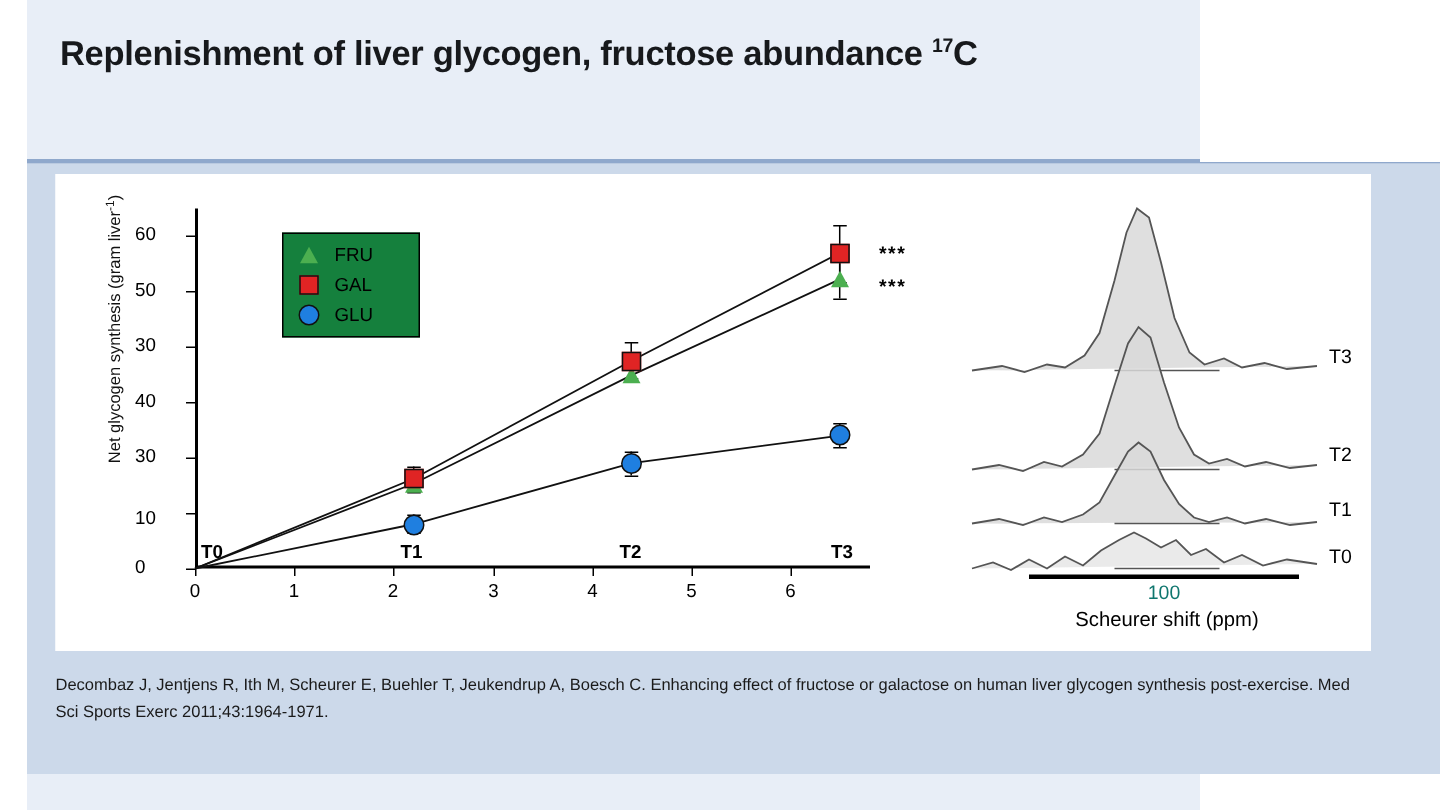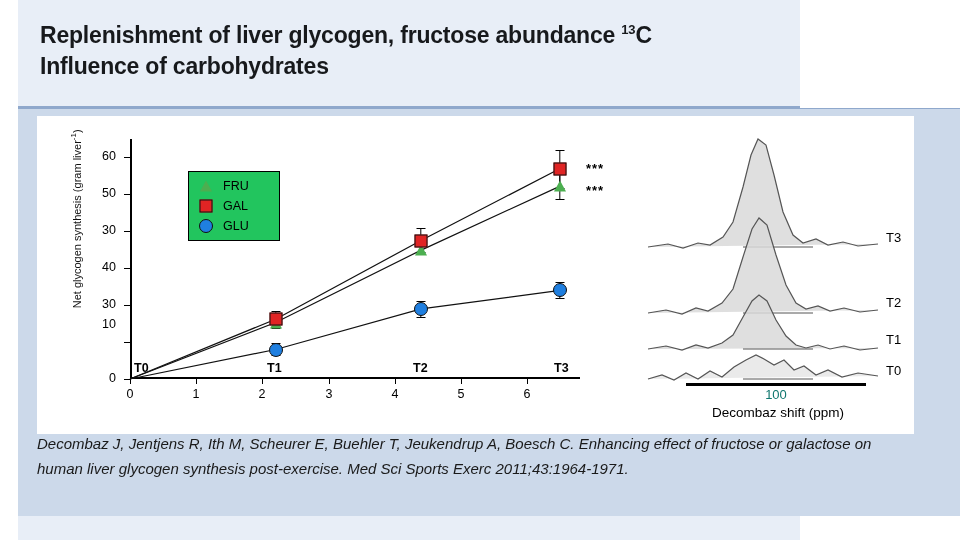--- a/index.html
+++ b/index.html
@@ -50,22 +50,22 @@
     position:absolute;left:800px;top:0;width:160px;height:108px;
     background:#ffffff;
   }
   
   .card{
     position:absolute;left:37px;top:116px;width:875px;height:316px;
     background:#ffffff;border:1px solid #ffffff;
   }
   
   .citation{
-    position:absolute;left:37px;top:432px;width:880px;
-    font-size:15px;font-style:italic;color:#1a1a1a;line-height:1.65;
+    position:absolute;left:37px;top:448px;width:880px;
+    font-size:11px;color:#1a1a1a;line-height:1.65;
   }
   
   .chart{
     position:absolute;left:0px;top:0px;width:600px;height:316px;
   }
   .ylabel{
     position:absolute;left:-62px;top:95px;width:200px;
     transform:rotate(-90deg);transform-origin:center;
     font-size:11px;color:#111;text-align:center;
   }
@@ -73,21 +73,21 @@
   .axis-y{
     position:absolute;left:92px;top:22px;width:1.5px;height:240px;background:#000;
   }
   .axis-x{
     position:absolute;left:92px;top:260px;width:450px;height:1.5px;background:#000;
   }
   .ytick{
     position:absolute;width:6px;height:1px;background:#000;left:86px;
   }
   .ytick-lab{
-    position:absolute;right:0;width:26px;text-align:right;font-size:12.5px;color:#000;
+    position:absolute;right:0;width:26px;text-align:left;font-size:12.5px;color:#000;
   }
   .xtick{
     position:absolute;top:261px;width:1px;height:6px;background:#000;
   }
   .xtick-lab{
     position:absolute;top:270px;width:24px;margin-left:-12px;text-align:center;
     font-size:12.5px;color:#000;
   }
   .xaxis-title{
     position:absolute;left:130px;top:292px;width:380px;text-align:center;
@@ -98,21 +98,21 @@
   }
   .series-line{position:absolute;left:0;top:0;width:450px;height:240px;overflow:visible;}
   .marker{position:absolute;transform:translate(-50%,-50%);}
   .m-sq{width:11px;height:11px;background:#e02424;border:1.3px solid #111;}
   .m-ci{width:12px;height:12px;border-radius:50%;background:#1f7fe0;border:1.3px solid #111;}
   .m-tr{width:0;height:0;border-left:6px solid transparent;border-right:6px solid transparent;border-bottom:11px solid #4caf50;}
   .errbar{position:absolute;width:1.4px;background:#000;transform:translateX(-50%);}
   .errcap{position:absolute;width:9px;height:1.4px;background:#000;transform:translateX(-50%);}
   .legend{
     position:absolute;left:150px;top:38px;width:90px;height:68px;
-    background:#22c55e;border:1.3px solid #000;margin-top:16px;
+    background:#15803d;border:1.3px solid #000;
   }
   .legend-row{
     position:absolute;left:8px;font-size:12.5px;color:#000;
     display:flex;align-items:center;gap:8px;height:16px;
   }
   .legend-swatch{width:18px;height:12px;position:relative;display:inline-block;}
   .legend-swatch i{position:absolute;left:50%;top:50%;transform:translate(-50%,-50%);}
   .stars{position:absolute;font-size:13px;font-weight:bold;color:#000;letter-spacing:1px;}
   
   .spectra{
@@ -137,22 +137,21 @@
 <div id="slide">
 
   <div class="band-left"></div>
   <div class="header-bg"></div>
   <div class="body-bg"></div>
   <div class="header-rule"></div>
   <div class="footer-bg"></div>
   <div class="footer-accent"></div>
 
   <div class="title">
-    <span>Replenishment of liver glycogen, fructose abundance </span><sup>13</sup><span>C</span><br>
-    <span>Influence of carbohydrates</span>
+    <span>Replenishment of liver glycogen, fructose abundance </span><sup>17</sup><span>C</span><br>
   </div>
 
   <div class="logo-box">
     
     
     
     
     
   </div>
 
@@ -163,21 +162,21 @@
       <div class="ylabel">
         Net glycogen synthesis (gram liver<sup>-1</sup>)
       </div>
 
       <div class="axis-y"></div>
       <div class="axis-x"></div>
 
       <div class="ytick" style="top:262px"></div>
       <div class="ytick-lab" style="left:52px;top:254px">0</div>
       <div class="ytick" style="top:225px"></div>
-      <div class="ytick-lab" style="left:52px;top:200px">10</div>
+      <div class="ytick-lab" style="left:52px;top:221px">10</div>
       <div class="ytick" style="top:188px"></div>
       <div class="ytick-lab" style="left:52px;top:180px">30</div>
       <div class="ytick" style="top:151px"></div>
       <div class="ytick-lab" style="left:52px;top:143px">40</div>
       <div class="ytick" style="top:114px"></div>
       <div class="ytick-lab" style="left:52px;top:106px">30</div>
       <div class="ytick" style="top:77px"></div>
       <div class="ytick-lab" style="left:52px;top:69px">50</div>
       <div class="ytick" style="top:40px"></div>
       <div class="ytick-lab" style="left:52px;top:32px">60</div>
@@ -293,20 +292,20 @@
         <line x1="105" y1="262" x2="175" y2="262" stroke="#555" stroke-width="1"></line>
       </svg>
 
       <div class="spec-label" style="left:248px;top:113px">T3</div>
       <div class="spec-label" style="left:248px;top:178px">T2</div>
       <div class="spec-label" style="left:248px;top:215px">T1</div>
       <div class="spec-label" style="left:248px;top:246px">T0</div>
 
       <div class="spec-axis"></div>
       <div class="spec-tick-lab">100</div>
-      <div class="spec-x-title">Decombaz shift (ppm)</div>
+      <div class="spec-x-title">Scheurer shift (ppm)</div>
     </div>
 
   </div>
 
   <div class="citation">Decombaz J, Jentjens R, Ith M, Scheurer E, Buehler T, Jeukendrup A, Boesch C. Enhancing effect of fructose or galactose on human liver glycogen synthesis post-exercise. Med Sci Sports Exerc 2011;43:1964-1971.</div>
 
 </div>
 
 </body></html>

